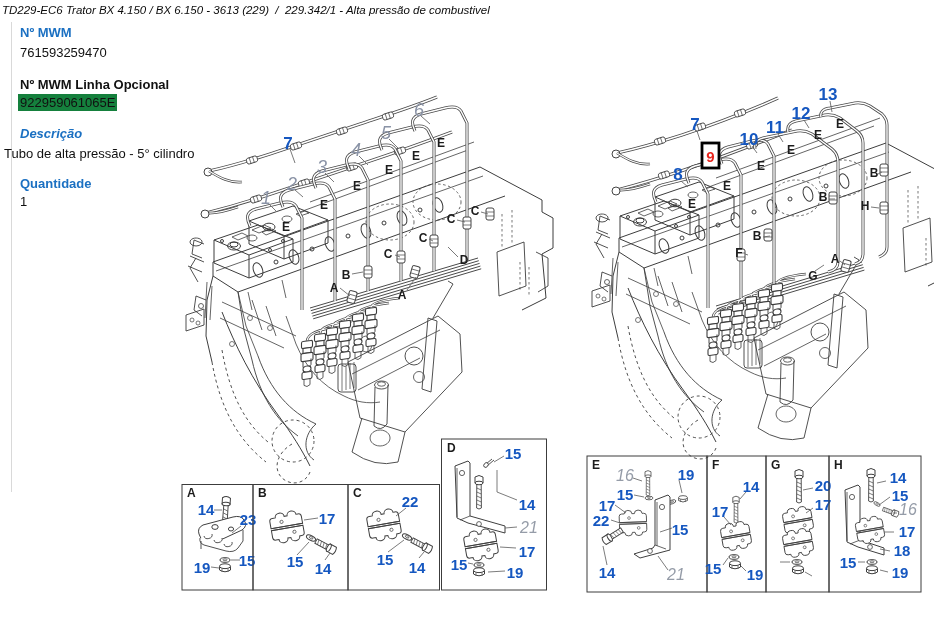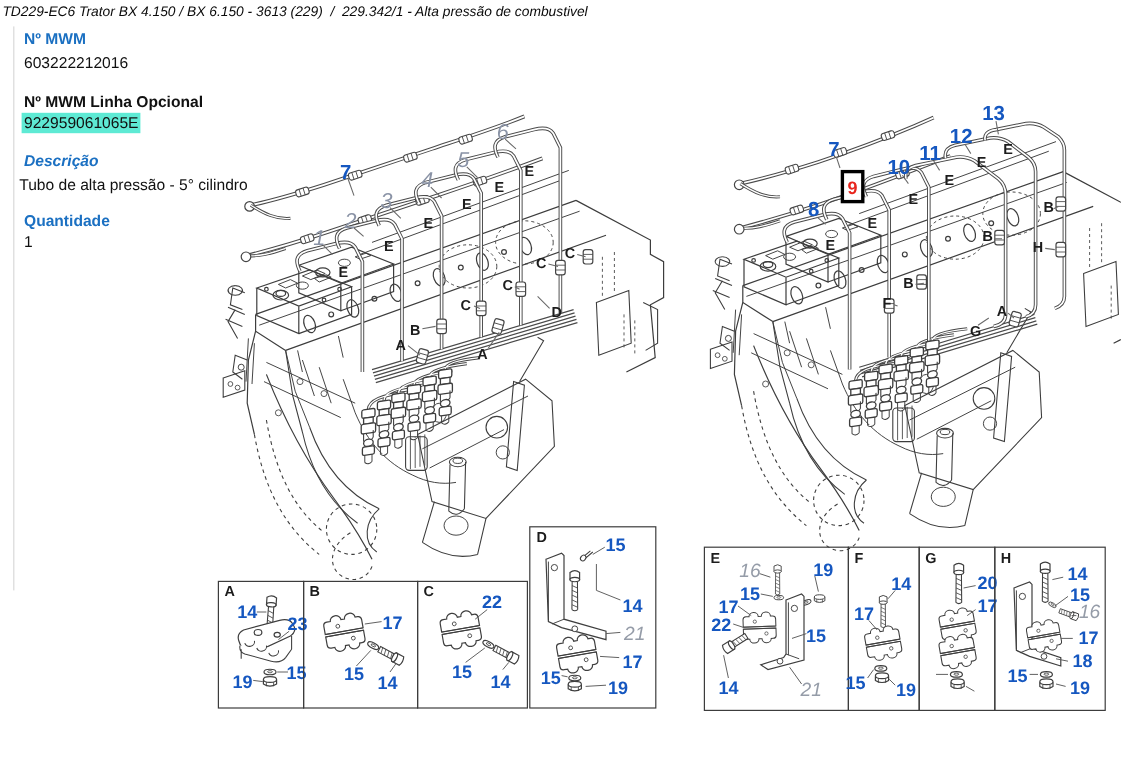--- a/index.html
+++ b/index.html
@@ -2,48 +2,48 @@
 <html><head>
 <meta charset="utf-8">
 <style>
   html,body{margin:0;padding:0;background:#fff;}
   body{width:934px;height:633px;position:relative;font-family:"Liberation Sans",sans-serif;overflow:hidden;}
   .hdr{position:absolute;left:2px;top:4px;font-size:11.5px;color:#0a0a0a;white-space:nowrap;font-style:italic;}
   .panel{position:absolute;left:11px;top:22px;width:920px;height:470px;border-left:1px solid #d9d9d9;}
   .lbl{position:absolute;font-size:13px;font-weight:bold;color:#1b70c2;white-space:nowrap;}
   .blk{position:absolute;font-size:13px;color:#111;white-space:nowrap;}
   .blkb{position:absolute;font-size:13px;font-weight:bold;color:#111;white-space:nowrap;}
-  .hl{background:#5eead4;padding:1px 2px;}
+  .hl{background:#15803d;padding:1px 2px;}
   svg{position:absolute;left:0;top:0;}
   svg text{font-family:"Liberation Sans",sans-serif;}
   .num{font-size:17px;font-weight:bold;fill:#1557c0;}
   .bnum{font-size:15px;font-weight:bold;fill:#1557c0;}
   .gnum{font-size:18px;font-style:italic;fill:#8a93a6;}
   .bgnum{font-size:16px;font-style:italic;fill:#959ca8;}
   .ltr{font-size:12px;font-weight:bold;fill:#1c1c1c;}
   .bx{fill:none;stroke:#3c3c3c;stroke-width:1;}
 </style>
 </head>
 <body>
 
 <div class="hdr">TD229-EC6 Trator BX 4.150 / BX 6.150 - 3613 (229)&nbsp; /&nbsp; 229.342/1 - Alta pressão de combustivel</div>
 
 <div class="panel"></div>
 
 <div class="lbl" style="left:20px;top:25px;">Nº MWM</div>
 
-<div class="blk" style="left:20px;top:45px;">603222212016</div>
+<div class="blk" style="left:20px;top:45px;">761593259470</div>
 
 <div class="blkb" style="left:20px;top:77px;">Nº MWM Linha Opcional</div>
 
 <div class="blk" style="left:18px;top:95px;"><span class="hl">922959061065E</span></div>
 
 <div class="lbl" style="left:20px;top:126px;font-style:italic;">Descrição</div>
 
-<div class="blk" style="left:16px;top:146px;">Tubo de alta pressão - 5° cilindro</div>
+<div class="blk" style="left:4px;top:146px;">Tubo de alta pressão - 5° cilindro</div>
 
 <div class="lbl" style="left:20px;top:176px;">Quantidade</div>
 
 <div class="blk" style="left:20px;top:194px;">1</div>
 
 <svg width="934" height="633" viewBox="0 0 934 633">
 <defs>
 <g id="eng" fill="none" stroke="#3d3d3d" stroke-width="1">
   <path d="M213,262 L480,167 M238,292 L505,196 M213,262 L213,276 238,292"></path>
   <path d="M216,271 L483,176" stroke-width="0.8"></path>

